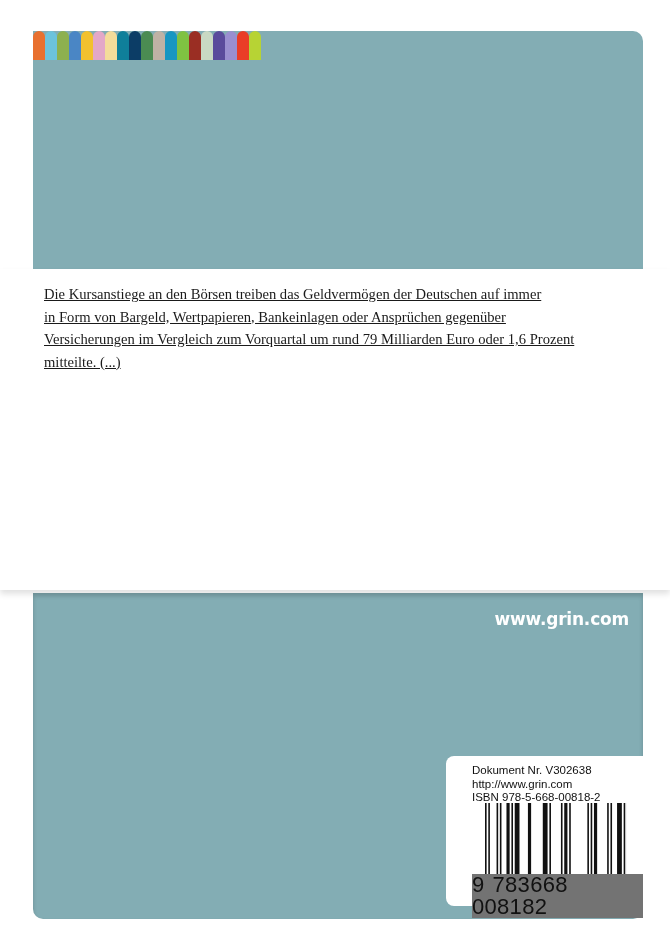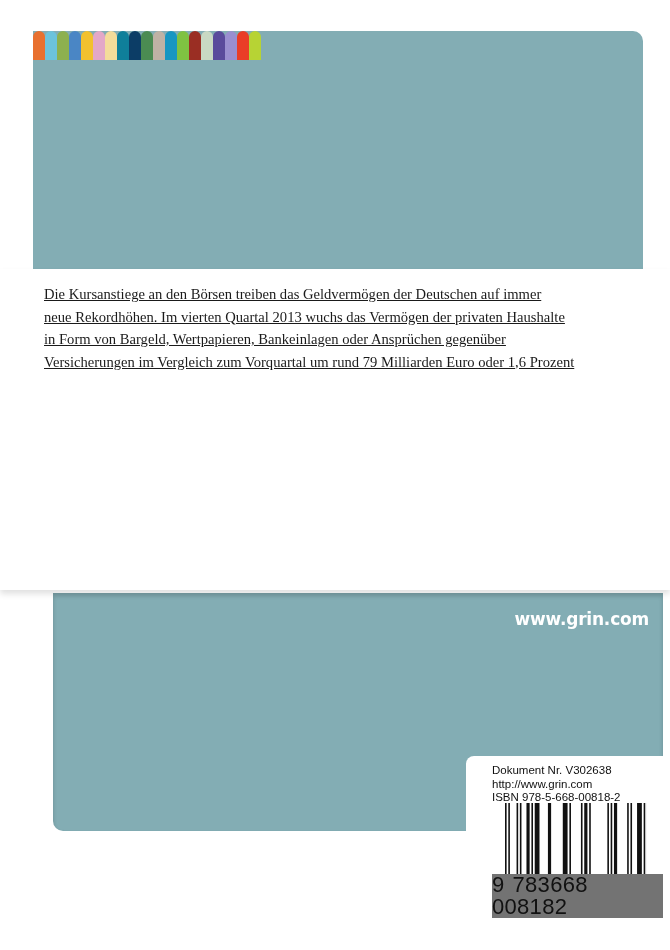--- a/index.html
+++ b/index.html
@@ -21,24 +21,23 @@
     position: absolute; left: 44px; top: 283px; width: 600px;
     font-size: 14.6px; line-height: 22.5px; color: #1a1a1a;
   }
   .blurb span { display: block; white-space: nowrap; text-decoration: underline; }
   .white-band {
     position: absolute; left: 0; top: 269px; width: 670px; height: 321px;
     background: #ffffff;
     box-shadow: 0 4px 6px rgba(0,0,0,0.12);
   }
   .bottom-panel {
-    position: absolute; left: 33px; top: 593px; width: 610px; height: 238px;
+    position: absolute; left: 33px; top: 593px; width: 610px; height: 326px;
     background: #83adb4; border-bottom-left-radius: 10px; border-bottom-right-radius: 10px;
     box-shadow: inset 0 3px 4px rgba(0,0,0,0.18);
-    margin-left: 20px;
   }
   .site-url {
     position: absolute; right: 14px; top: 16px;
     font-family: "DejaVu Sans", sans-serif; font-weight: bold; font-size: 17px; color: #ffffff;
     letter-spacing: -0.2px;
   }
   .isbn-box {
     position: absolute; left: 413px; top: 163px; width: 197px; height: 150px;
     background: #ffffff; border-top-left-radius: 8px; border-bottom-left-radius: 8px;
   }
@@ -79,23 +78,23 @@
     <div class="stripe" style="background: rgb(201, 217, 195);"></div>
     <div class="stripe" style="background: rgb(90, 75, 156);"></div>
     <div class="stripe" style="background: rgb(154, 143, 208);"></div>
     <div class="stripe" style="background: rgb(234, 61, 39);"></div>
     <div class="stripe" style="background: rgb(183, 211, 52);"></div>
   </div>
 
 <div class="white-band"></div>
 <div class="blurb">
   <span>Die Kursanstiege an den Börsen treiben das Geldvermögen der Deutschen auf immer</span>
-  <span>neue Rekordhöhen. Im vierten Quartal 2013 wuchs das Vermögen der privaten Haushalte</span>
   <span>in Form von Bargeld, Wertpapieren, Bankeinlagen oder Ansprüchen gegenüber</span>
   <span>Versicherungen im Vergleich zum Vorquartal um rund 79 Milliarden Euro oder 1,6 Prozent</span>
+  <span>mitteilte. (...)</span>
 </div>
 
 <div class="bottom-panel">
   <div class="site-url">www.grin.com</div>
   <div class="isbn-box">
     <div class="isbn-info">
       <span>Dokument Nr. V302638</span>
       <span>http://www.grin.com</span>
       <span>ISBN 978-5-668-00818-2</span>
     </div>

